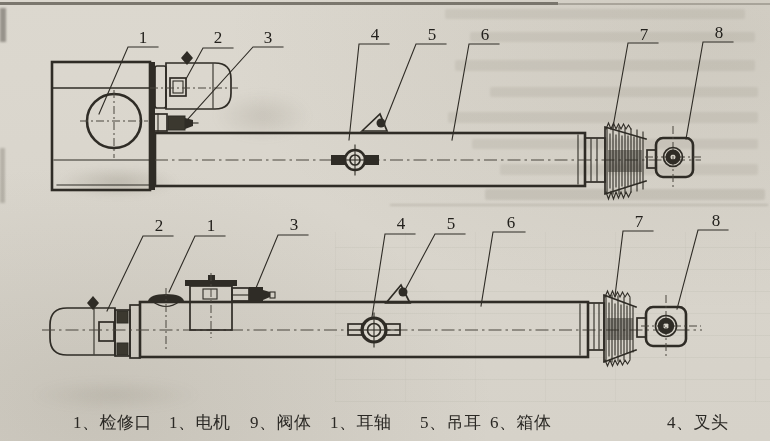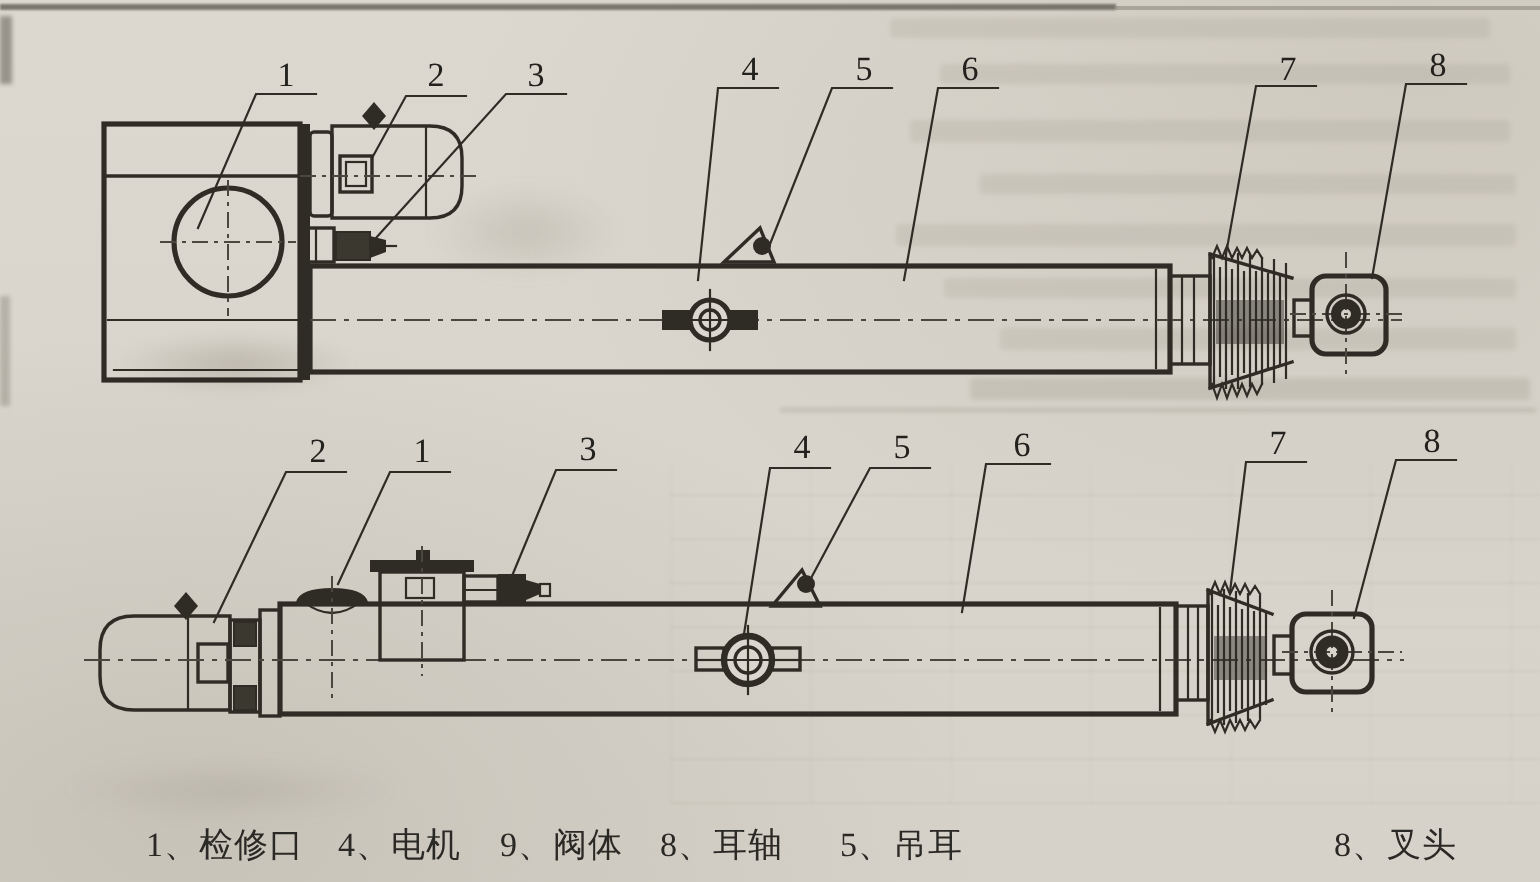--- a/index.html
+++ b/index.html
@@ -272,19 +272,20 @@
       </g>
       <g>
         <path d="M728,230 H698 L677,309" class="ln thin"></path>
         <text x="716" y="226" class="num">8</text>
       </g>
     </g>
   </svg>
 
   <div class="caption">
     <span class="cap-item" style="left:73px">1、检修口</span>
-    <span class="cap-item" style="left:169px">4、电机</span>
+    <span class="cap-item" style="left:169px">1、电机</span>
     <span class="cap-item" style="left:250px">9、阀体</span>
-    <span class="cap-item" style="left:330px">8、耳轴</span>
+    <span class="cap-item" style="left:330px">1、耳轴</span>
     <span class="cap-item" style="left:420px">5、吊耳</span>
-    <span class="cap-item" style="left:667px">8、叉头</span>
+    <span class="cap-item" style="left:490px">6、箱体</span>
+    <span class="cap-item" style="left:667px">4、叉头</span>
   </div>
 </div>
 
 </body></html>

